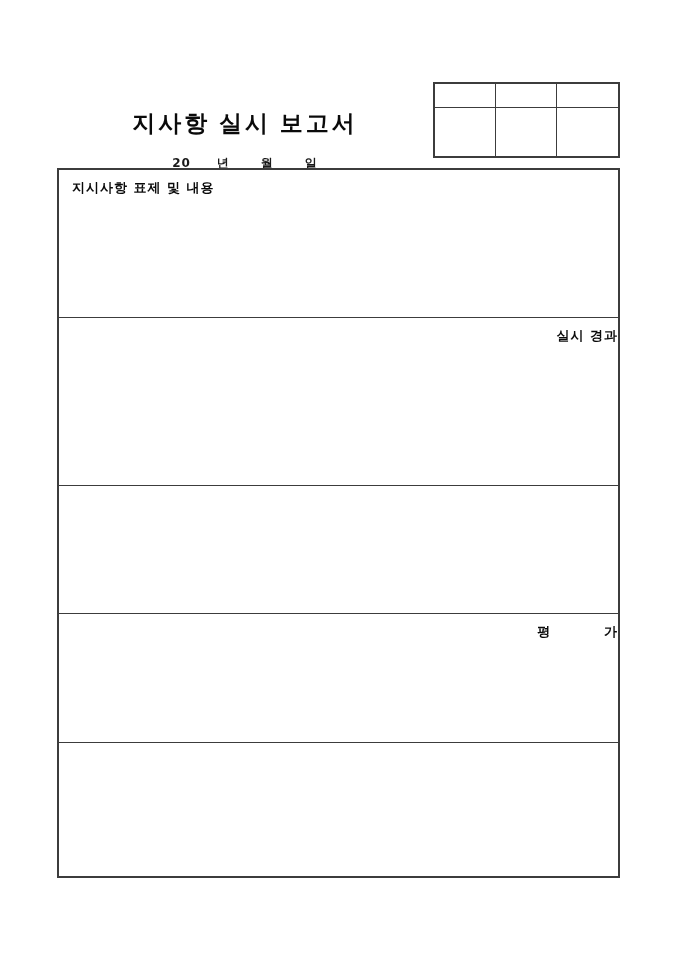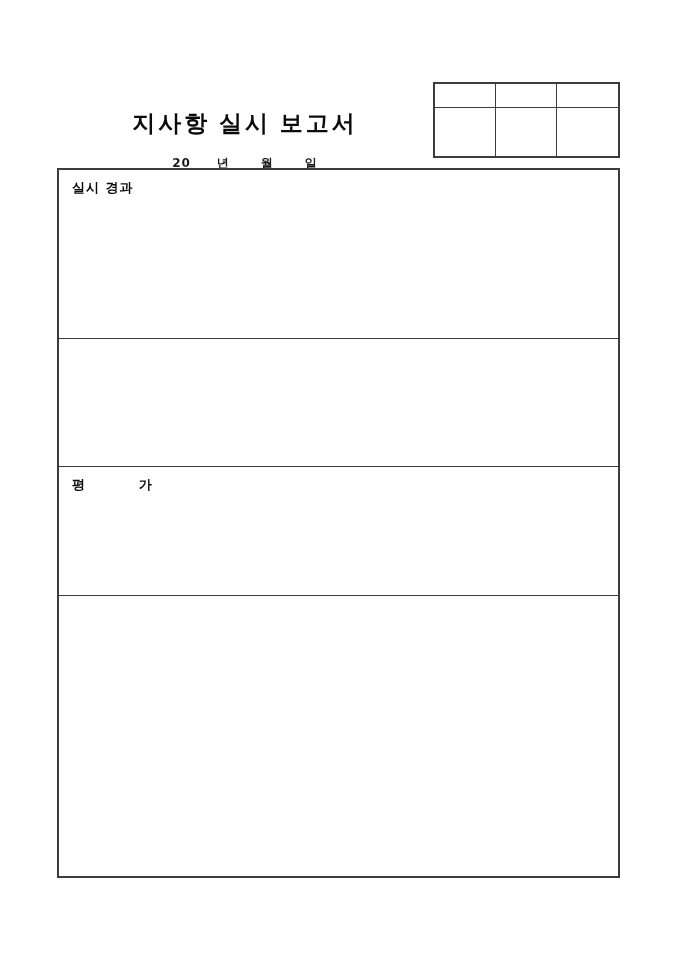--- a/index.html
+++ b/index.html
@@ -83,20 +83,21 @@
     background: #ffffff;
   }
   .section-row {
     position: relative;
     box-sizing: border-box;
     display: flex;
     flex-direction: column;
   }
   .section-row + .section-row {
     border-top: 1px solid #3c3c3c;
+    text-align: right;
   }
   .row-1 { height: 147px; }
   .row-2 { height: 168px; }
   .row-3 { height: 128px; }
   .row-4 { height: 129px; font-family: Liberation Mono, monospace; }
   .row-5 { flex: 1; }
 
   .section-label {
     padding: 9px 0 0 13px;
     font-size: 13px;
@@ -123,20 +124,24 @@
     <div class="cell"></div>
     <div class="cell"></div>
     <div class="cell"></div>
     <div class="cell"></div>
     <div class="cell"></div>
     <div class="cell"></div>
   </div>
 
   <div class="report-table">
 
+    <div class="section-row row-1">
+      <div class="section-label">지시사항 표제 및 내용</div>
+      <div class="section-content"></div>
+    </div>
 
     <div class="section-row row-2">
       <div class="section-label">실시 경과</div>
       <div class="section-content"></div>
     </div>
 
     <div class="section-row row-3">
       <div class="section-content"></div>
     </div>
 

